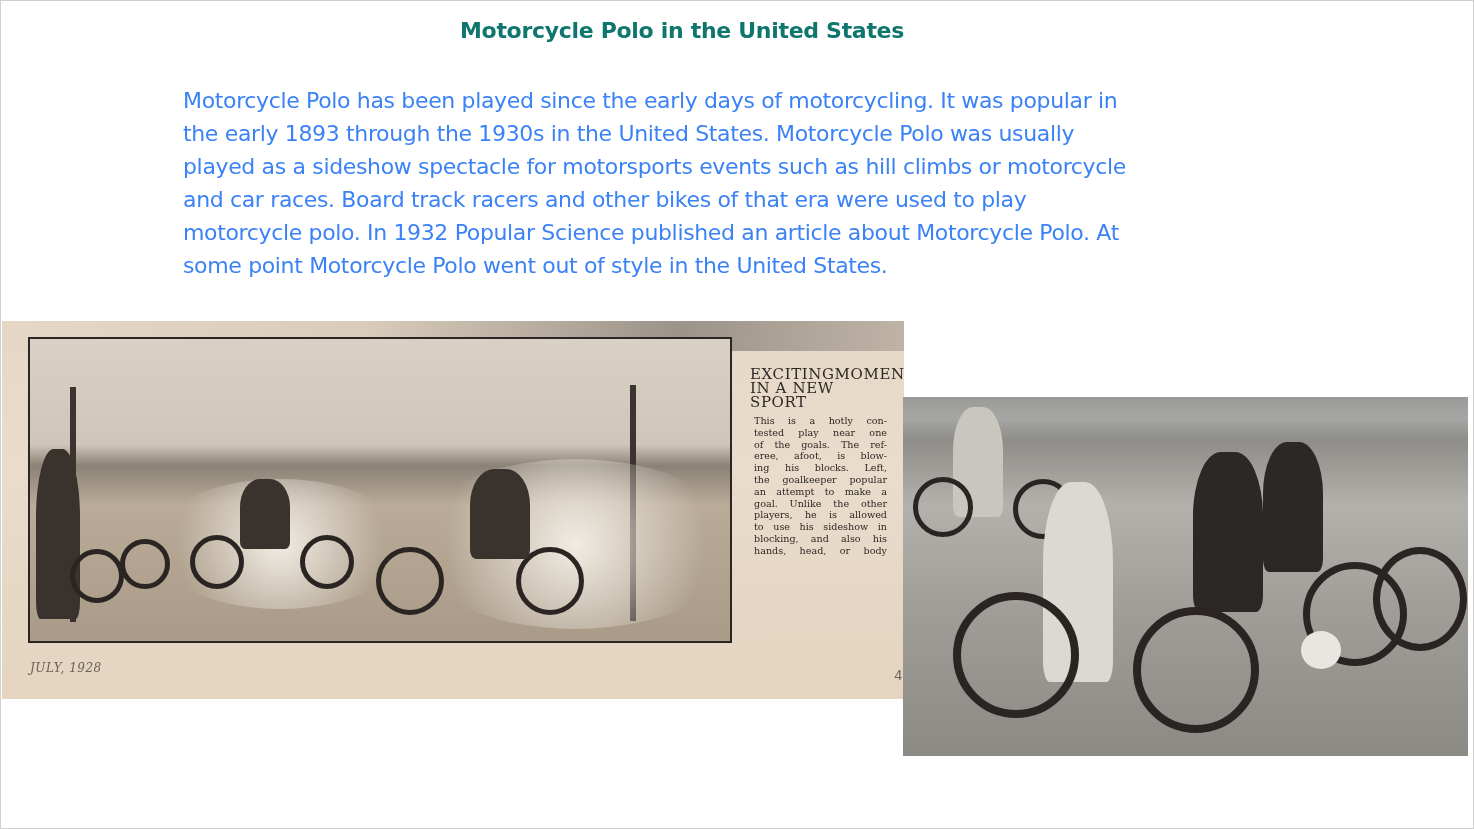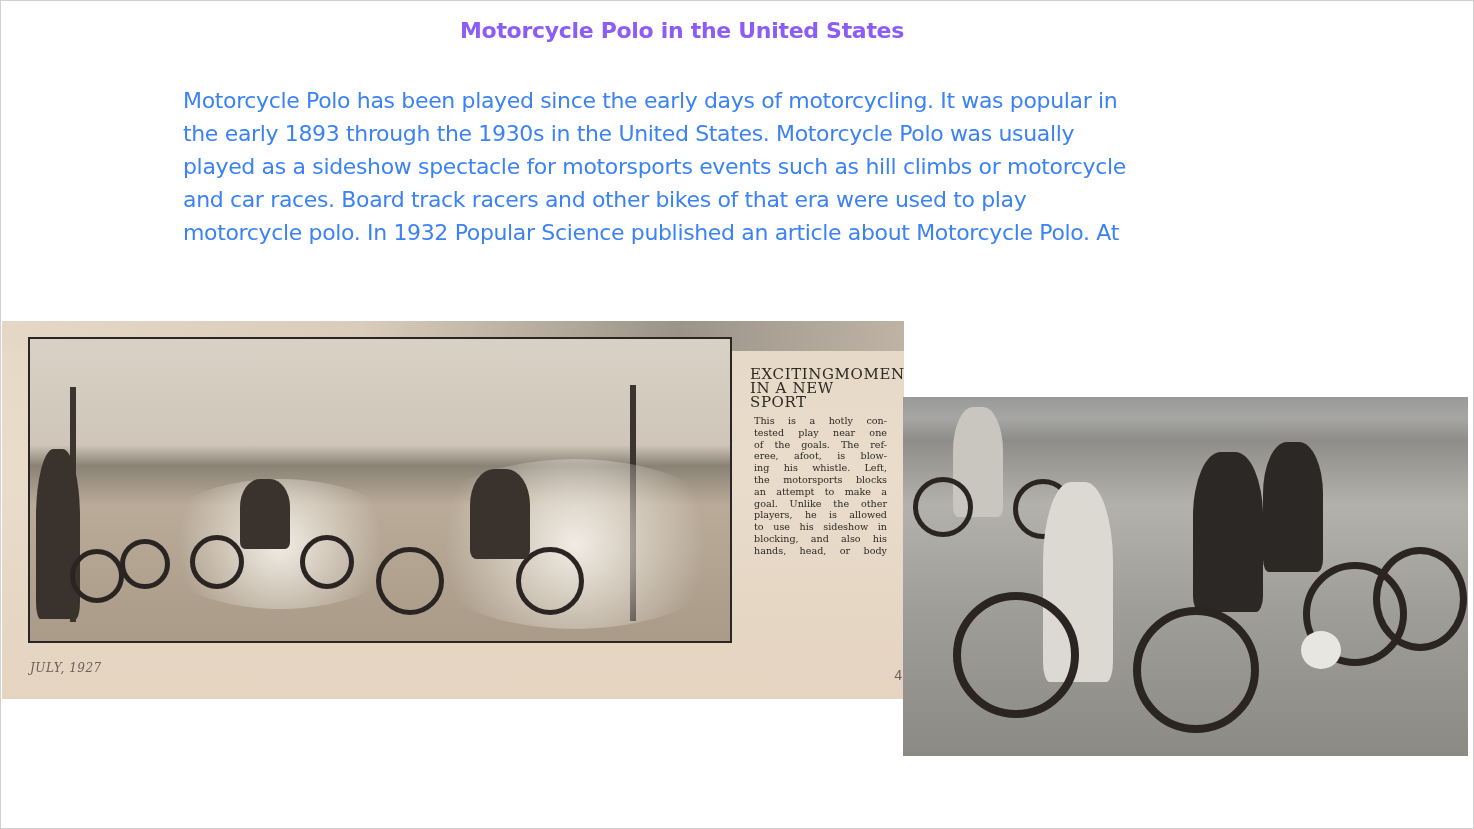--- a/index.html
+++ b/index.html
@@ -1,20 +1,20 @@
 <!DOCTYPE html>
 <html><head>
 <meta charset="utf-8">
 <style>
   html, body { margin:0; padding:0; }
   body { width:1474px; height:829px; background:#ffffff; position:relative; overflow:hidden;
          font-family:"Liberation Sans", sans-serif; }
   .frame { position:absolute; left:0; top:0; width:1472px; height:827px; border:1px solid #d0d0d0; }
   .title { position:absolute; left:0; top:18px; width:1364px; text-align:center;
-           font-family:"DejaVu Sans", sans-serif; font-weight:bold; font-size:22px; color:#8b5cf6; letter-spacing:-0.3px; }
+           font-family:"DejaVu Sans", sans-serif; font-weight:bold; font-size:22px; color:#0f766e; letter-spacing:-0.3px; }
   .body-text { position:absolute; left:183px; top:84px; width:1010px; font-family:"DejaVu Sans", sans-serif;
                font-size:22px; line-height:33px; color:#3b82f6; letter-spacing:-0.35px; }
   .body-text div { white-space:nowrap; }
 
   .clip { position:absolute; left:2px; top:321px; width:902px; height:378px;
           background:linear-gradient(180deg,#e6d8c6 0%,#e9dccb 40%,#e4d4c0 100%); overflow:hidden; }
   .clip-topshade { position:absolute; left:0; top:0; width:902px; height:30px;
           background:linear-gradient(90deg,#e6d7c5 0%,#cfc2b2 40%,#5f5b57 75%,#9e948a 100%); opacity:.55; }
   .photo1 { position:absolute; left:26px; top:16px; width:700px; height:302px; border:2px solid #2b2623;
             background:linear-gradient(180deg,#d9d1c5 0%,#cfc6b9 35%,#8b8276 42%,#b9ab98 55%,#a99b88 100%); overflow:hidden; }
@@ -41,20 +41,21 @@
 <div class="frame"></div>
 
 <div class="title">Motorcycle Polo in the United States</div>
 
 <div class="body-text">
   <div>Motorcycle Polo has been played since the early days of motorcycling.  It was popular in</div>
   <div>the early 1893 through the 1930s in the United States.  Motorcycle Polo was usually</div>
   <div>played as a sideshow spectacle for motorsports events such as hill climbs or motorcycle</div>
   <div>and car races.  Board track racers and other bikes of that era were used to play</div>
   <div>motorcycle polo.  In 1932 Popular Science published an article about Motorcycle Polo.  At</div>
+  <div>some point Motorcycle Polo went out of style in the United States.</div>
 </div>
 
 <div class="clip">
   <div class="clip-topshade"></div>
   <div class="photo1">
     <div class="pole" style="left:40px; top:48px; height:235px;"></div>
     <div class="pole" style="left:600px; top:46px; height:236px;"></div>
     <div class="dust" style="left:380px; top:120px; width:330px; height:170px;"></div>
     <div class="dust" style="left:120px; top:140px; width:260px; height:130px;"></div>
     <div class="rider" style="left:6px; top:110px; width:44px; height:170px;"></div>
@@ -69,30 +70,30 @@
   </div>
   <div class="caption-head">
     <div>EXCITINGMOMENTS</div>
     <div>IN A NEW SPORT</div>
   </div>
   <div class="caption-body">
     <div>This is a hotly con-</div>
     <div>tested play near one</div>
     <div>of the goals. The ref-</div>
     <div>eree, afoot, is blow-</div>
-    <div>ing his whistle. Left,</div>
-    <div>the motorsports blocks</div>
+    <div>ing his blocks. Left,</div>
+    <div>the goalkeeper popular</div>
     <div>an attempt to make a</div>
     <div>goal. Unlike the other</div>
     <div>players, he is allowed</div>
     <div>to use his sideshow in</div>
     <div>blocking, and also his</div>
     <div>hands, head, or body</div>
   </div>
-  <div class="date">JULY, 1927</div>
+  <div class="date">JULY, 1928</div>
   <div class="pagenum">43</div>
 </div>
 
 <div class="photo2">
   <div class="rider" style="left:50px; top:10px; width:50px; height:110px; background:#c9c6bf;"></div>
   <div class="bike" style="left:10px; top:80px; width:50px; height:50px;"></div>
   <div class="bike" style="left:110px; top:82px; width:50px; height:50px;"></div>
   <div class="rider" style="left:140px; top:85px; width:70px; height:200px; background:#dcd9d2;"></div>
   <div class="rider" style="left:290px; top:55px; width:70px; height:160px; background:#2b2826;"></div>
   <div class="rider" style="left:360px; top:45px; width:60px; height:130px; background:#2b2826;"></div>

